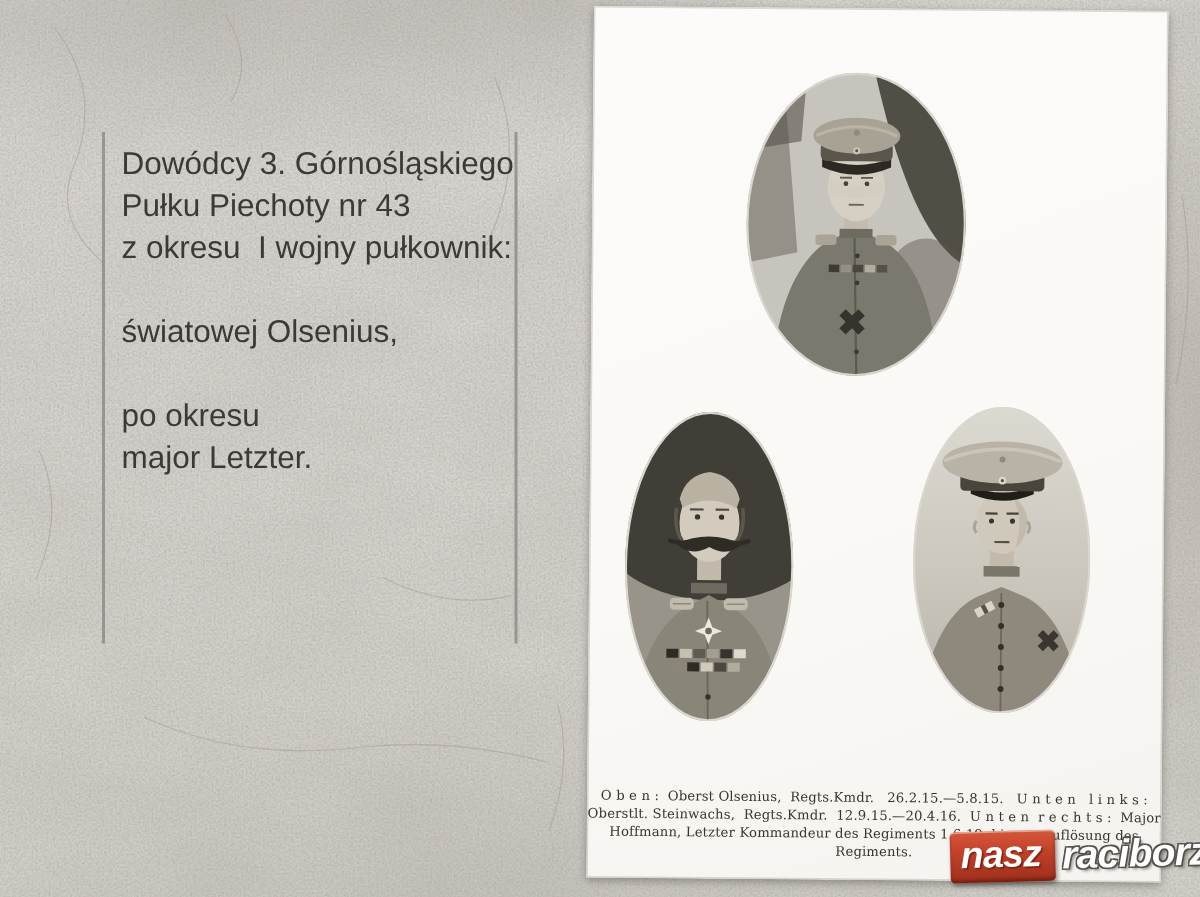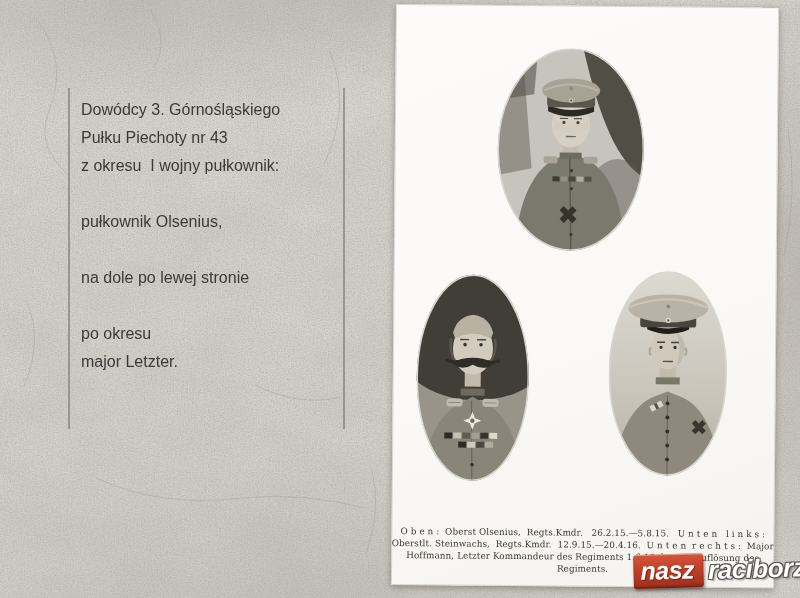--- a/index.html
+++ b/index.html
@@ -15,21 +15,21 @@
   }
   svg{display:block}
   .texture{position:absolute;inset:0;z-index:1;pointer-events:none;}
 
   
   .text-panel{position:absolute;left:0;top:0;z-index:2;}
   .vline{position:absolute;width:1.5px;top:88px;height:341px;background:#8f8c87;opacity:.85;}
   .vline.left{left:68px}
   .vline.right{left:343px}
   .text-content{position:absolute;left:81px;top:96px;width:255px;color:#3b3a38;
-    font-size:16px;line-height:28px;}
+    font-size:21px;line-height:28px;}
   .para{margin:0 0 28px 0;padding:0;}
   .tline{white-space:pre;}
 
   
   .photo-card{
     position:absolute;left:396px;top:4px;width:383px;height:581px;z-index:3;
     background:linear-gradient(160deg,#fcfbf9 0%,#faf9f6 55%,#f4f3ef 100%);
     transform:rotate(.5deg);transform-origin:top left;
     box-shadow:0 2px 6px rgba(70,66,60,.45), inset 0 0 0 1px rgba(160,155,148,.35);
   }
@@ -90,24 +90,23 @@
   <div class="text-panel">
     <div class="vline left"></div>
     <div class="vline right"></div>
     <div class="text-content">
       <div class="para">
         <div class="tline">Dowódcy 3. Górnośląskiego</div>
         <div class="tline">Pułku Piechoty nr 43</div>
         <div class="tline">z okresu  I wojny pułkownik:</div>
       </div>
       <div class="para">
-        <div class="tline">pułkownik Olsenius,</div>
-      </div>
-      <div class="para">
-        <div class="tline">na dole po lewej stronie</div>
+        <div class="tline">światowej Olsenius,</div>
+      </div>
+      <div class="para">
       </div>
       <div class="para">
         <div class="tline">po okresu</div>
         <div class="tline">major Letzter.</div>
       </div>
     </div>
   </div>
 
   <div class="photo-card">
 

